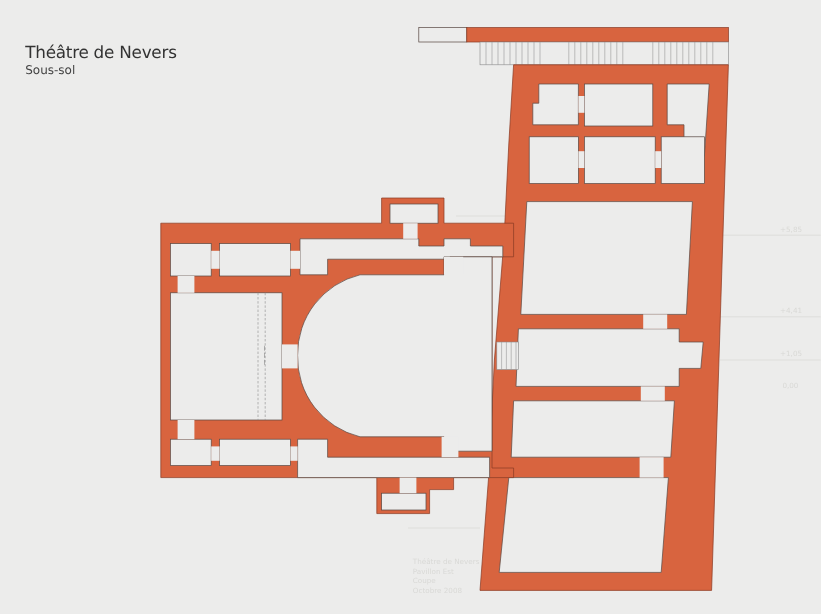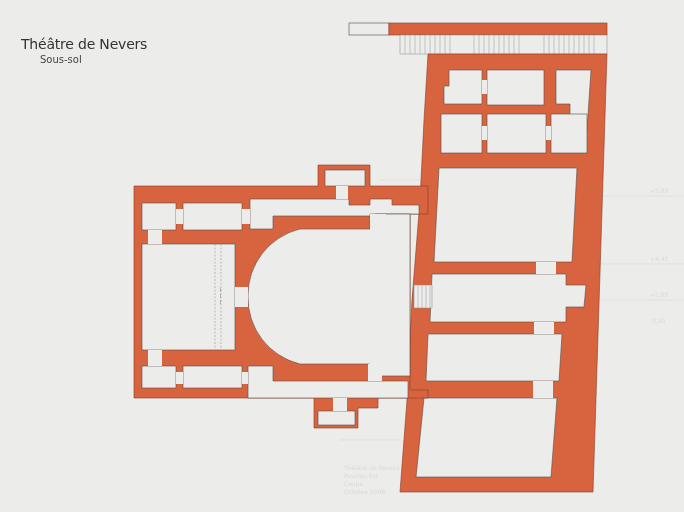--- a/index.html
+++ b/index.html
@@ -1,19 +1,19 @@
 <!DOCTYPE html>
 <html><head>
 <meta charset="utf-8">
 <style>
   html, body { margin:0; padding:0; }
   body { width:684px; height:512px; background:#ececeb; position:relative; overflow:hidden; font-family:"DejaVu Sans", sans-serif; }
   .title-block { position:absolute; left:21px; top:36px; color:#333; }
   .title { font-size:14px; letter-spacing:-0.2px; line-height:16px; }
-  .subtitle { font-size:10px; color:#444; margin-top:2px;margin-left:19px; }
+  .subtitle { font-size:10px; color:#444; margin-top:2px; }
   svg { position:absolute; left:0; top:0; }
   .wall { fill:#d8643f; stroke:#8a3b24; stroke-width:0.6; }
   .room { fill:#ececeb; stroke:#5a4a44; stroke-width:0.6; }
   .door { fill:#ececeb; stroke:none; }
   .doorline { stroke:#999; stroke-width:0.6; stroke-dasharray:2 1.5; fill:none; }
   .stair { stroke:#888; stroke-width:0.5; fill:#ececeb; }
   .ghost { stroke:#d8d8d5; stroke-width:0.6; fill:none; }
   .ghosttxt { font-size:6px; fill:#d9d9d6; font-family:"DejaVu Sans", sans-serif; }
 </style>
 </head>

